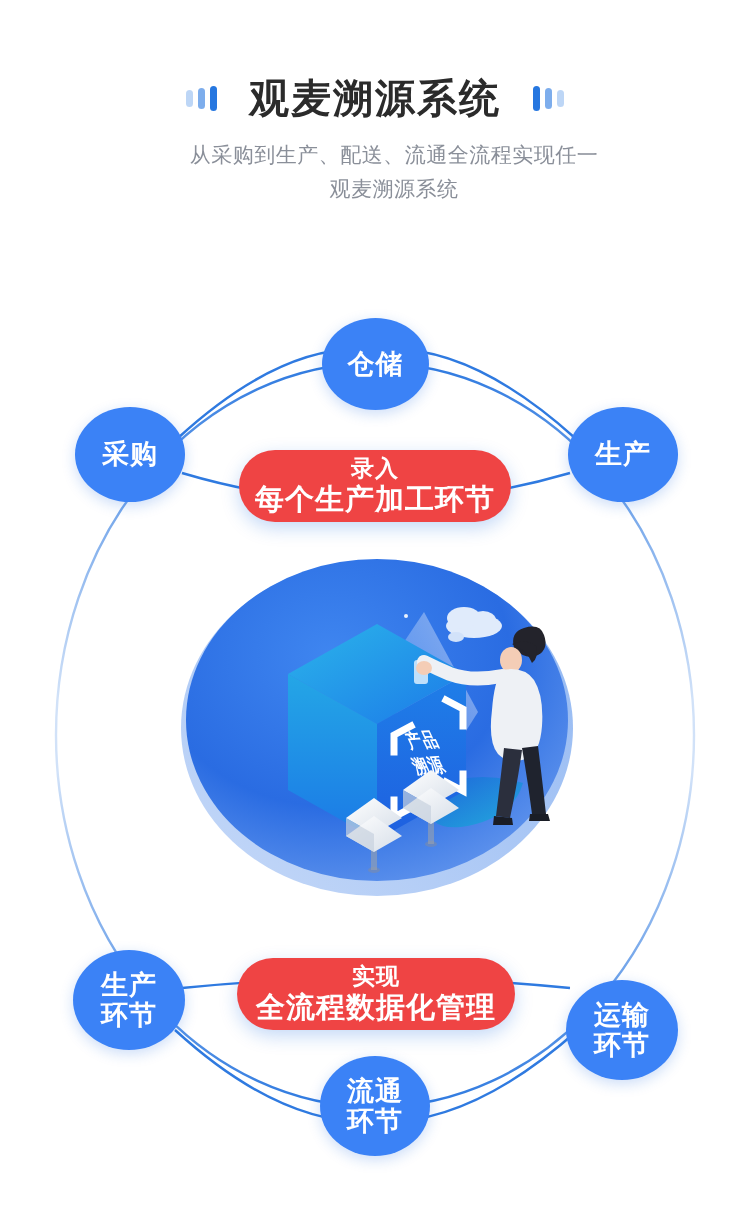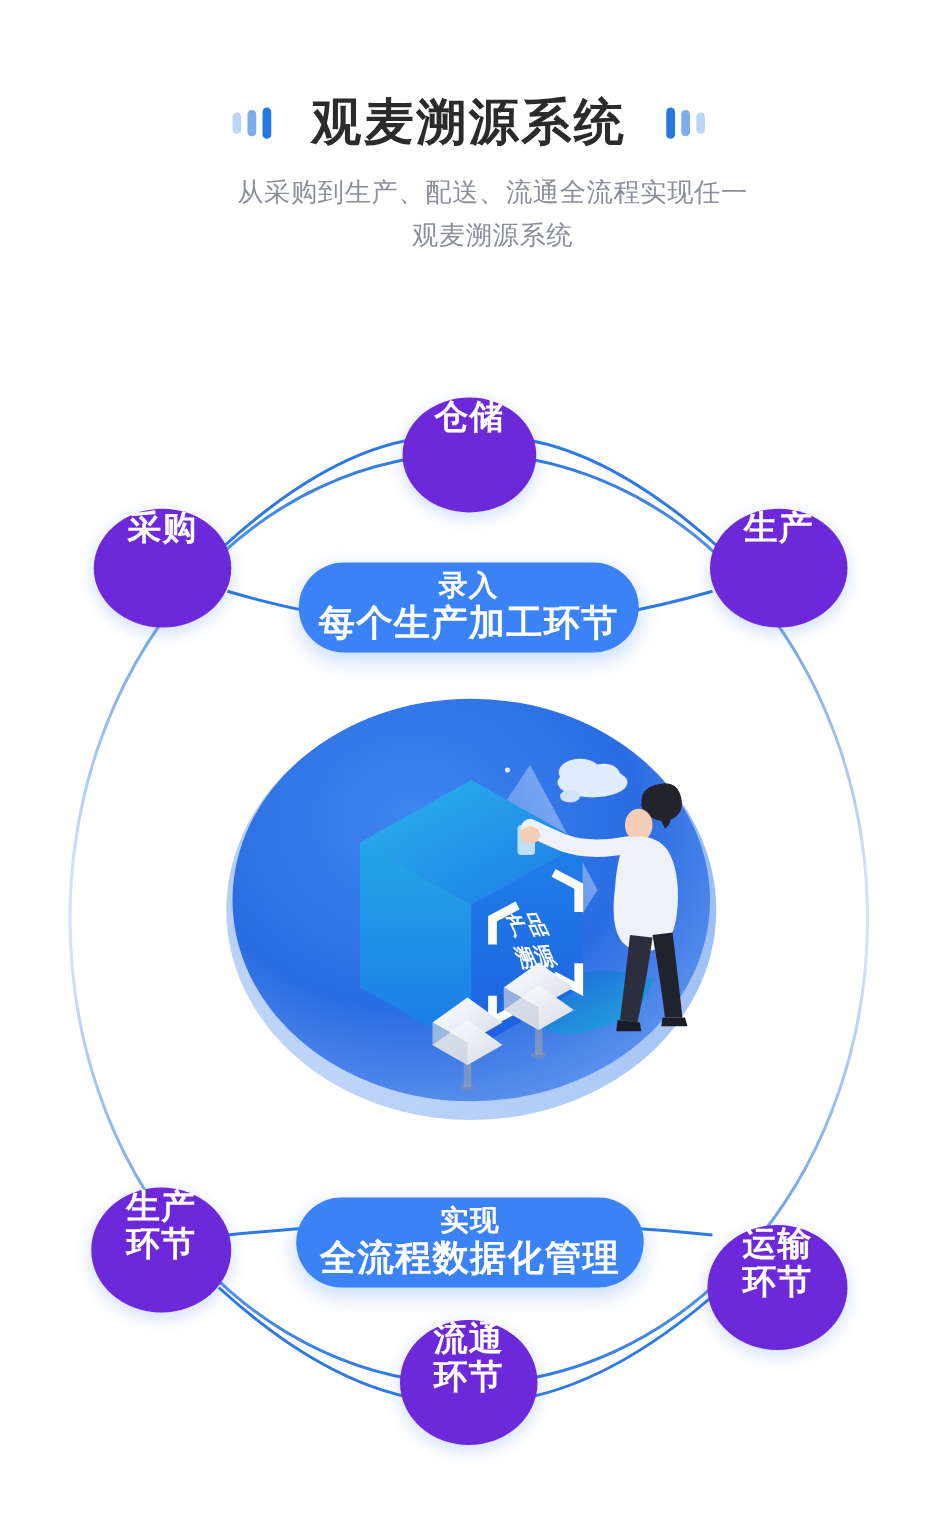--- a/index.html
+++ b/index.html
@@ -41,42 +41,42 @@
 
   
   .stage {
     position:absolute; left:0; top:288px; width:750px; height:900px;
   }
   .stage svg.ring { position:absolute; left:0; top:0; }
 
   
   .node {
     position:absolute;
-    background:#6d28d9;
+    background:#3b82f6;
     border-radius:50%;
     color:#fff; font-weight:bold;
-    display:flex; align-items:flex-start; justify-content:center;
+    display:flex; align-items:center; justify-content:center;
     text-align:center; line-height:1.12;
     letter-spacing:1px;
     box-shadow:0 4px 14px rgba(21,101,222,.22);
   }
   .node.one-line { font-size:27px; }
   .node.two-line { font-size:27px; }
 
   .n-warehouse { left:322px; top:30px;  width:107px; height:92px; }
   .n-purchase  { left:75px;  top:119px; width:110px; height:95px; }
   .n-produce   { left:568px; top:119px; width:110px; height:95px; }
   .n-prodstage { left:73px;  top:662px; width:112px; height:100px;}
   .n-transport { left:566px; top:692px; width:112px; height:100px;}
   .n-circul    { left:320px; top:768px; width:110px; height:100px;}
 
   
   .pill {
     position:absolute;
-    background:#3b82f6;
+    background:#ef4444;
     border-radius:44px;
     color:#fff; font-weight:bold;
     display:flex; flex-direction:column; align-items:center; justify-content:center;
     line-height:1.18; letter-spacing:1px;
     box-shadow:0 6px 18px rgba(21,105,222,.25);
   }
   .pill .l1 { font-size:23px; }
   .pill .l2 { font-size:29px; }
   .p-top    { left:239px; top:162px; width:272px; height:72px; }
   .p-bottom { left:237px; top:650px; width:278px; height:72px;margin-top:20px; }

